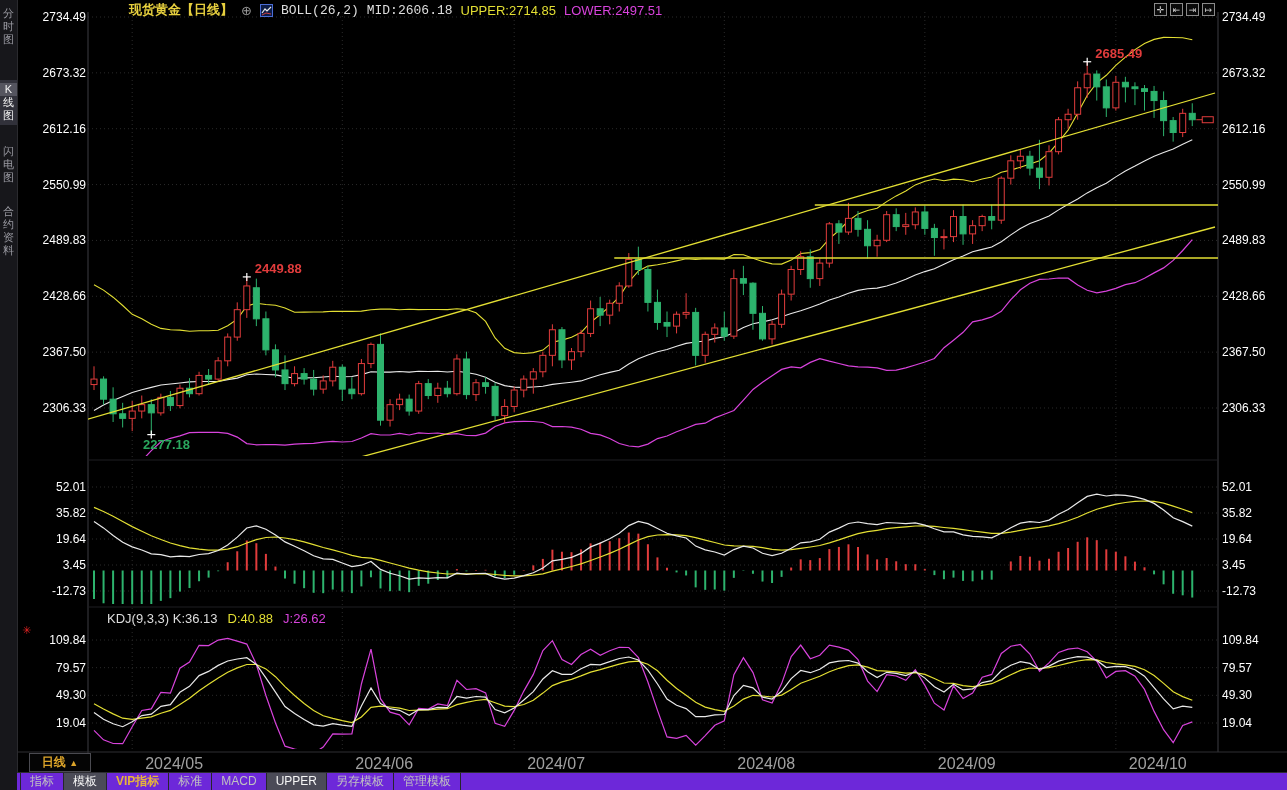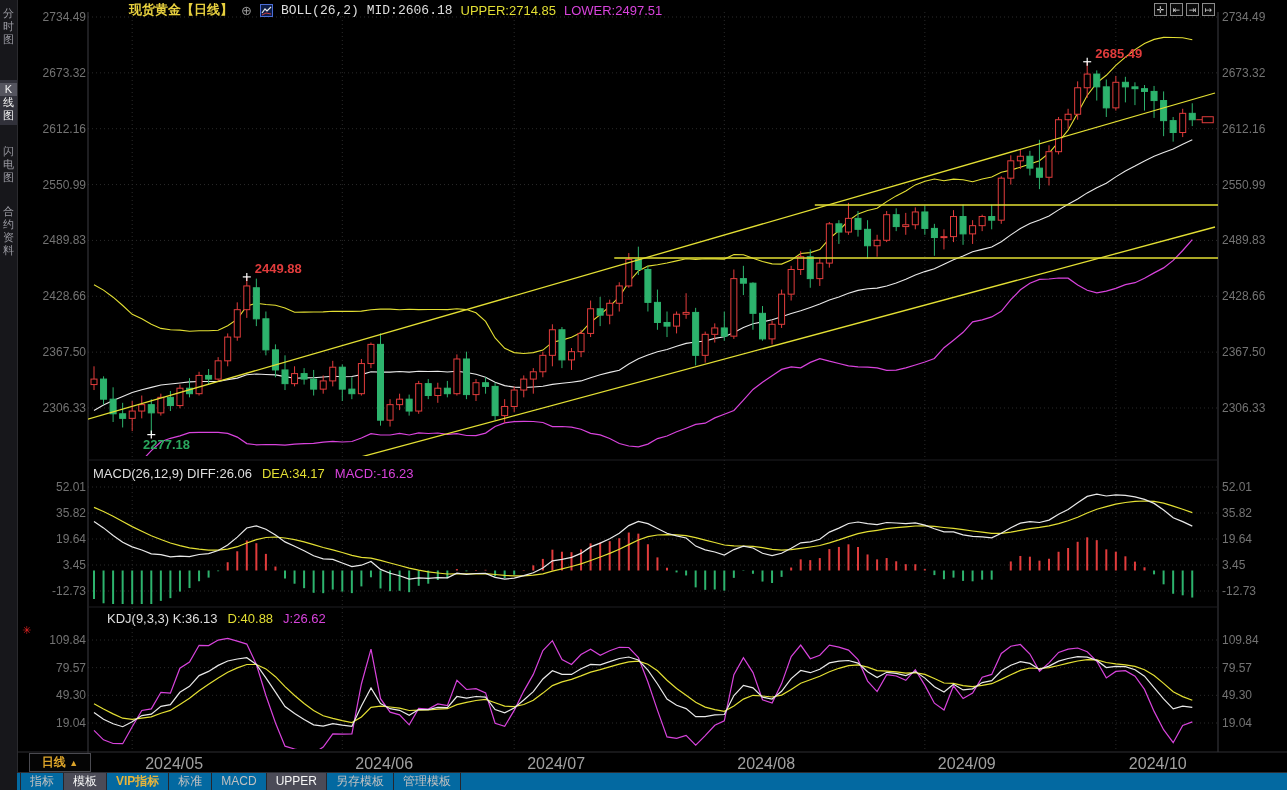--- a/index.html
+++ b/index.html
@@ -18,36 +18,36 @@
   #hdr{left:88px;top:2px;height:16px;display:flex;align-items:center;gap:8px;font-size:13px;white-space:nowrap;}
   .sym{color:#e6cf3e;font-weight:bold;margin-left:41px;}
   .plus-glyph{color:#9a9a9a;font-size:13px;}
   .ind-main{color:#dedede;font-family:Liberation Mono, monospace;}
   .ind-upper{color:#e3df33;}
   .ind-lower{color:#d843dc;}
   #toolbar{right:72px;top:3px;display:flex;gap:3px;}
   .tool-btn{width:13px;height:13px;border:1px solid #8a8a8a;color:#cfcfcf;font-size:9px;line-height:12px;
     text-align:center;background:#0a0a0a;cursor:pointer;box-sizing:border-box;}
   
-  .axis-label{position:absolute;font-size:12px;color:#737373;white-space:nowrap;}
+  .axis-label{position:absolute;font-size:12px;color:#ffffff;white-space:nowrap;}
   .axis-left{width:66px;text-align:right;}
   
   .panel-title{position:absolute;display:flex;gap:10px;font-size:13px;white-space:nowrap;}
   .pt-main{color:#dedede;} .pt-yellow{color:#e3df33;} .pt-magenta{color:#d843dc;}
   
   .ann{position:absolute;font-size:13px;font-weight:bold;white-space:nowrap;}
   .ann-high{color:#e13c3c;} .ann-low{color:#2aa85e;}
   .alert-glyph{position:absolute;color:#d22;font-size:11px;}
   
   #period-cell{left:29px;top:753px;width:60px;height:17px;border:1px solid #4a4a50;background:#050505;
     color:#dca42a;font-size:12px;font-weight:bold;text-align:center;line-height:17px;cursor:pointer;}
   #period-cell .arr{font-size:9px;}
   .month-label{position:absolute;top:755px;font-size:16px;color:#a0a0a0;margin-left:10px;}
   
-  #tabbar{left:17px;right:0;top:772px;height:18px;background:#0369a1;border-top:1px solid #2c2c31;
+  #tabbar{left:17px;right:0;top:772px;height:18px;background:#6d28d9;border-top:1px solid #2c2c31;
     display:flex;align-items:stretch;padding-left:3px;}
   .tab{padding:0 9px;font-size:12px;line-height:17px;color:#c0c0c0;border-right:1px solid #26262c;cursor:pointer;}
   .tab:first-child{border-left:1px solid #26262c;}
   .tab.active{background:#4b4b57;color:#f5f5f5;}
   .tab.vip{color:#e6b43c;font-weight:bold;}
 </style>
 </head>
 <body>
 
 <div id="app">
@@ -545,25 +545,20 @@
       <div class="axis-label " style="left: 1222px; top: 506px;">35.82</div>
       <div class="axis-label " style="left: 1222px; top: 532px;">19.64</div>
       <div class="axis-label " style="left: 1222px; top: 558px;">3.45</div>
       <div class="axis-label " style="left: 1222px; top: 584px;">-12.73</div>
       <div class="axis-label " style="left: 1222px; top: 633px;">109.84</div>
       <div class="axis-label " style="left: 1222px; top: 660.67px;">79.57</div>
       <div class="axis-label " style="left: 1222px; top: 688.34px;">49.30</div>
       <div class="axis-label " style="left: 1222px; top: 716.01px;">19.04</div>
     </div>
 
-  <div class="panel-title" style="left:93px;top:466px;">
-    <span class="pt-main">MACD(26,12,9) DIFF:26.06</span>
-    <span class="pt-yellow">DEA:34.17</span>
-    <span class="pt-magenta">MACD:-16.23</span>
-  </div>
 
   <div class="panel-title" style="left:93px;top:611px;margin-left:14px;">
     <span class="pt-main">KDJ(9,3,3) K:36.13</span>
     <span class="pt-yellow">D:40.88</span>
     <span class="pt-magenta">J:26.62</span>
   </div>
   <span class="alert-glyph" style="left:22px;top:624px;">✳</span>
 
   <div id="annotations">
       <div class="ann ann-low" style="left: 143px; top: 436.624px;">2277.18</div>

